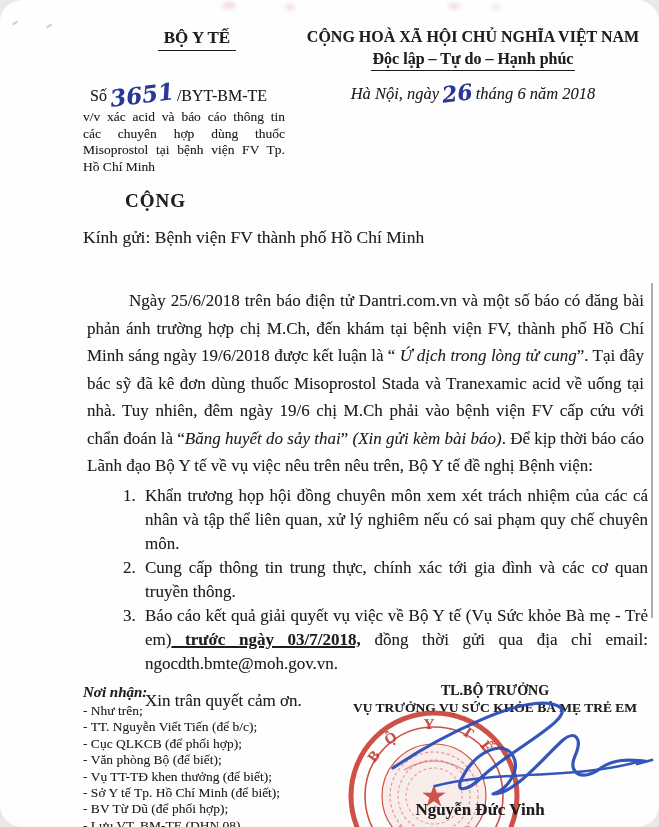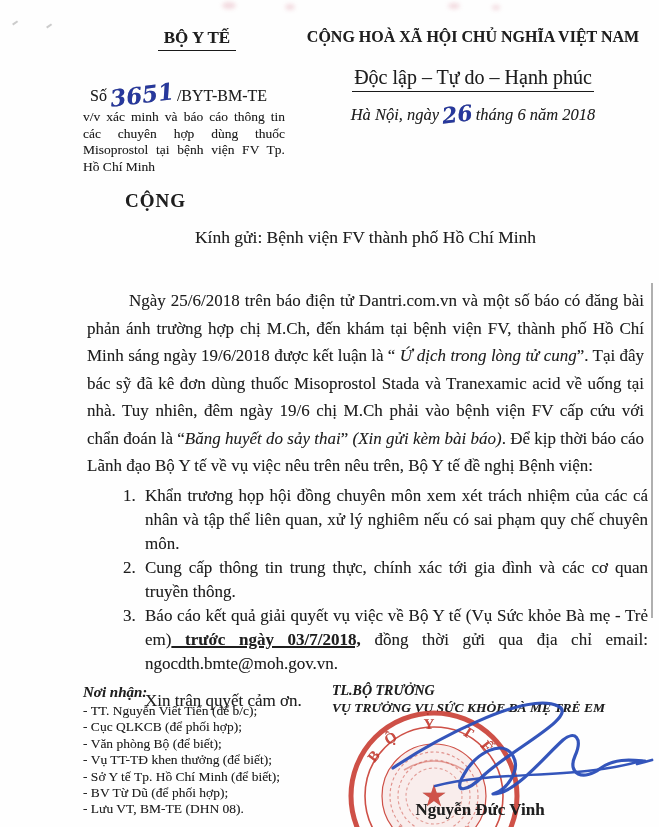--- a/index.html
+++ b/index.html
@@ -1,51 +1,51 @@
 <!DOCTYPE html>
 <html><head>
 <meta charset="utf-8">
 <style>
   html,body{margin:0;padding:0;background:#e9e9e9;}
   .page{position:relative;width:659px;height:827px;background:#fefefe;overflow:hidden;
         font-family:"Liberation Serif","DejaVu Serif",serif;color:#1e1e1e;
-        text-shadow:0 0 .4px rgba(0,0,0,.3);}
+        text-shadow:0 0 .4px rgba(0,0,0,.3);border-radius:22px;}
   
   .hdr-left{position:absolute;left:62px;top:28px;width:270px;text-align:center;}
   .org{font-weight:bold;font-size:17px;display:inline-block;border-bottom:1.6px solid #1a1a1a;padding:0 6px 2px 6px;}
   .so-line{margin-top:30px;text-align:left;padding-left:28px;font-size:16px;white-space:nowrap;}
   .hand{font-family:"DejaVu Serif",serif;font-style:italic;font-weight:600;color:#27389c;
         display:inline-block;transform:rotate(-7deg);font-size:23px;line-height:1;margin:0 3px;position:relative;top:2px;}
   .hand-day{font-size:22px;}
   .vv{margin-top:4px;width:202px;margin-left:21px;font-size:13.5px;line-height:16.5px;text-align:left;}
   .vv .vv-line{text-align:justify;text-align-last:justify;}
   .vv .vv-line:last-child{text-align-last:left;}
   .khan{margin-top:15px;text-align:left;padding-left:63px;font-weight:bold;font-size:19px;letter-spacing:1px;}
   
   .hdr-right{position:absolute;left:290px;top:28px;width:366px;text-align:center;}
   .nat{font-weight:bold;font-size:16px;white-space:nowrap;}
-  .motto{margin-top:20px;font-weight:normal;font-size:20px;}
+  .motto{margin-top:4px;font-weight:bold;font-size:16px;}
   .motto span{display:inline-block;border-bottom:1.6px solid #1a1a1a;padding:0 2px 2px 2px;}
   .date-line{margin-top:9px;font-style:italic;font-size:16.5px;white-space:nowrap;}
   
-  .recipient{position:absolute;left:83px;top:227px;width:565px;text-align:center;font-size:17.5px;}
+  .recipient{position:absolute;left:83px;top:227px;width:565px;font-size:17.5px;}
   
   .body-block{position:absolute;left:83px;top:283px;width:565px;font-size:17px;}
   .para{margin:4px;text-align:justify;text-indent:42px;line-height:27.5px;}
   .it{font-style:italic;}
   .list{margin:0;}
   .li{position:relative;padding-left:62px;text-align:justify;line-height:24px;}
   .li .num{position:absolute;left:40px;}
   .bold-ul{font-weight:bold;text-decoration:underline;text-decoration-thickness:1.5px;}
   .closing{margin:13px 0 0 0;padding-left:62px;line-height:24px;}
   
   .ftr-left{position:absolute;left:83px;top:684px;width:250px;}
   .noi-nhan{font-weight:bold;font-style:italic;font-size:15px;margin-bottom:2px;}
   .rcp{font-size:13.5px;line-height:16.4px;}
-  .ftr-right{position:absolute;left:332px;top:683px;width:326px;font-style:italic;}
+  .ftr-right{position:absolute;left:332px;top:683px;width:326px;text-align:center;}
   .t1{font-weight:bold;font-size:14px;}
   .t2{font-weight:bold;font-size:13.5px;white-space:nowrap;margin-top:1px;}
   .seal{position:absolute;left:344px;top:706px;z-index:2;}
   .signature{position:absolute;left:375px;top:698px;z-index:3;}
   .signer-name{position:absolute;left:398px;top:800px;width:164px;text-align:center;
                font-weight:bold;font-size:17px;z-index:5;}
   
   .scan-line{position:absolute;left:651px;top:283px;width:2px;height:335px;background:rgba(110,110,110,.55);}
   .smudge{position:absolute;border-radius:50%;filter:blur(2px);background:#e5aeb9;opacity:.45;}
   .tick{position:absolute;width:6px;height:1.5px;background:#9a9a9a;opacity:.5;transform:rotate(-35deg);}
@@ -62,21 +62,21 @@
   <div class="tick" style="left:12px;top:22px;"></div>
   <div class="tick" style="left:46px;top:25px;"></div>
   <div class="scan-line"></div>
 
   <div class="hdr-left">
     <div><span class="org">BỘ Y TẾ</span></div>
     <div class="so-line">
       <span>Số</span><span class="hand">3651</span><span>/BYT-BM-TE</span>
     </div>
     <div class="vv">
-      <div class="vv-line">v/v xác minh và báo cáo thông tin</div>
+      <div class="vv-line">v/v xác acid và báo cáo thông tin</div>
       <div class="vv-line">các chuyên hợp dùng thuốc</div>
       <div class="vv-line">Misoprostol tại bệnh viện FV Tp.</div>
       <div class="vv-line">Hồ Chí Minh</div>
     </div>
     <div class="khan">CỘNG</div>
   </div>
 
   <div class="hdr-right">
     <div class="nat">CỘNG HOÀ XÃ HỘI CHỦ NGHĨA VIỆT NAM</div>
     <div class="motto"><span>Độc lập – Tự do – Hạnh phúc</span></div>
@@ -98,20 +98,21 @@
       </div>
       <div class="li">
         <span class="num">3.</span><span>Báo cáo kết quả giải quyết vụ việc về Bộ Y tế (Vụ Sức khỏe Bà mẹ - Trẻ em)</span><span class="bold-ul"> trước ngày 03/7/2018,</span><span> đồng thời gửi qua địa chỉ email: ngocdth.bmte@moh.gov.vn.</span>
       </div>
     </div>
     <p class="closing">Xin trân quyết cảm ơn.</p>
   </div>
 
   <div class="ftr-left">
     <div class="noi-nhan">Nơi nhận:</div>
+    <div class="rcp">- Như trên;</div>
     <div class="rcp">- TT. Nguyễn Viết Tiến (để b/c);</div>
     <div class="rcp">- Cục QLKCB (để phối hợp);</div>
     <div class="rcp">- Văn phòng Bộ (để biết);</div>
     <div class="rcp">- Vụ TT-TĐ khen thưởng (để biết);</div>
     <div class="rcp">- Sở Y tế Tp. Hồ Chí Minh (để biết);</div>
     <div class="rcp">- BV Từ Dũ (để phối hợp);</div>
     <div class="rcp">- Lưu VT, BM-TE (DHN 08).</div>
   </div>
 
   <div class="ftr-right">

